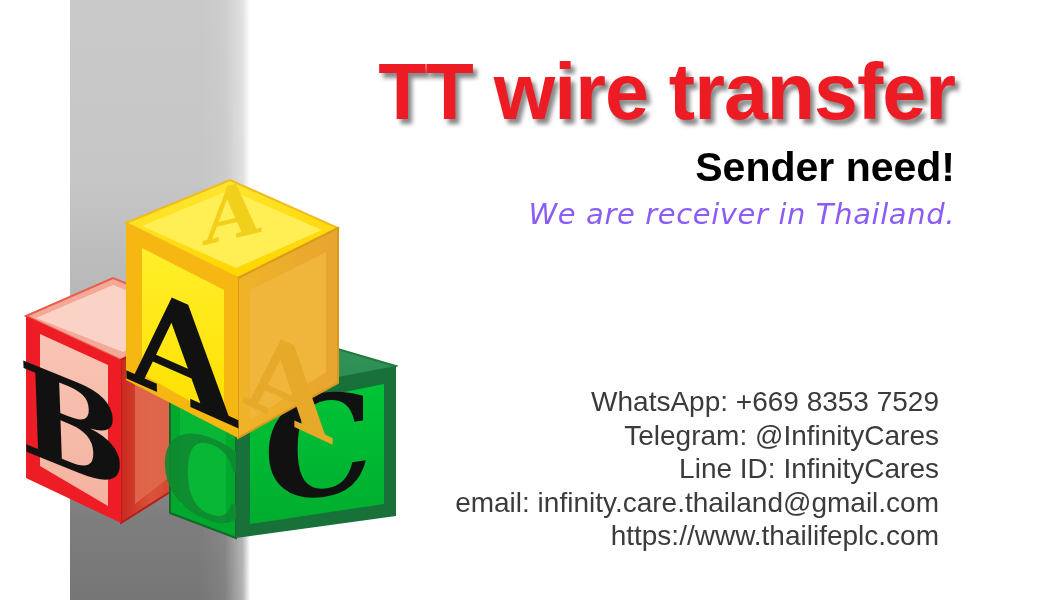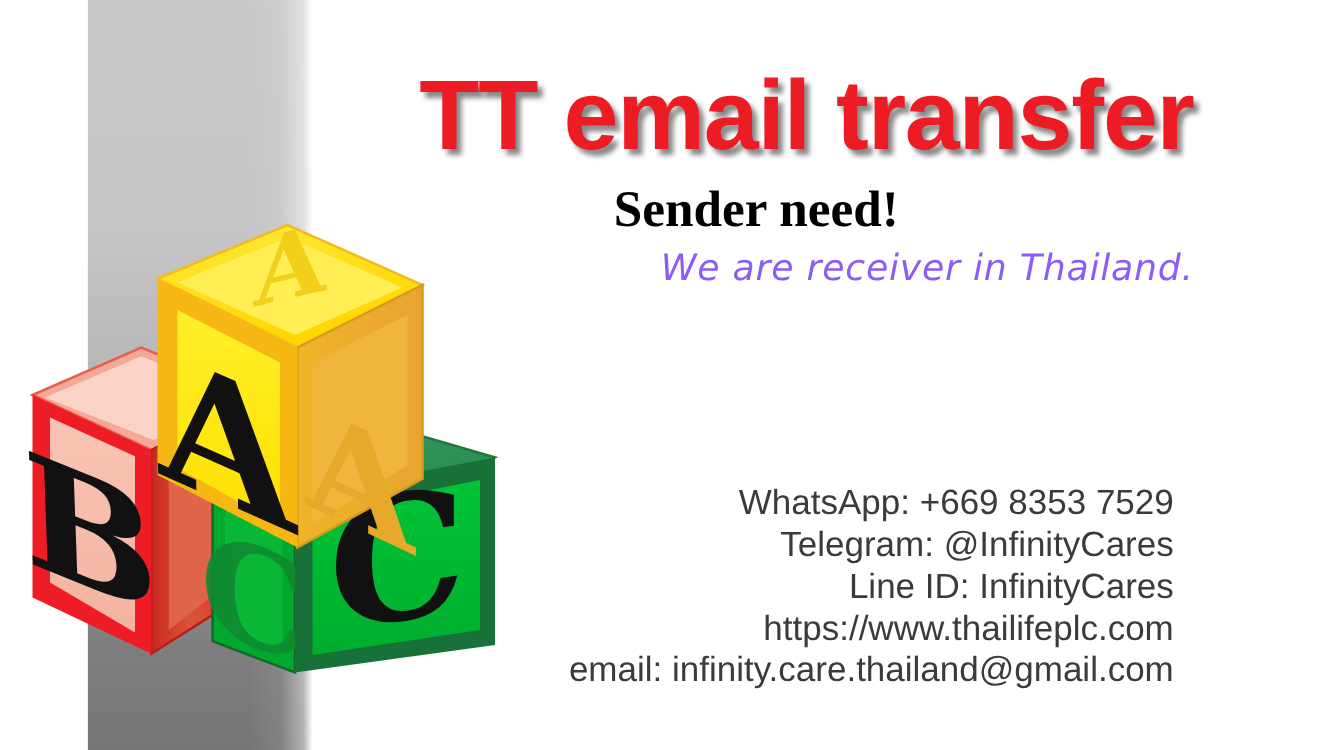--- a/index.html
+++ b/index.html
@@ -56,27 +56,26 @@
     font-size: 79px;
     line-height: 0.95;
     letter-spacing: -1px;
     color: #ed1c24;
     text-shadow: 4px 5px 4px rgba(90,90,90,0.72);
     white-space: nowrap;
   }
   .subhead {
     margin: 0;
     padding-top: 17px;
-    font-family: Liberation Serif, serif;
+    font-family: Liberation Sans, sans-serif;
     font-weight: bold;
     font-size: 41px;
     line-height: 1.05;
     color: #000000;
     white-space: nowrap;
-    text-align: center;
   }
   .tagline {
     margin: 0;
     padding-top: 9px;
     font-family: "DejaVu Sans", sans-serif;
     font-style: italic;
     font-weight: normal;
     font-size: 29px;
     line-height: 1.15;
     letter-spacing: 0.6px;
@@ -192,26 +191,26 @@
 
         <polygon points="108,55 220,110 220,270 108,212" fill="#f6b713"></polygon>
         <polygon points="124,80 206,122 206,252 124,206" fill="url(#gYface)"></polygon>
 
         <text x="164" y="215" font-family="DejaVu Serif, serif" font-size="140" font-weight="bold" fill="#111111" text-anchor="middle" transform="rotate(-1 164 215) skewY(25) translate(0,-56)">A</text>
       </g>
     </svg>
   </div>
 
   <div class="text-col">
-    <div class="headline">TT email transfer</div>
+    <div class="headline">TT wire transfer</div>
     <div class="subhead">Sender need!</div>
     <div class="tagline">We are receiver in Thailand.</div>
   </div>
 
   <div class="contact">
     <div class="line">WhatsApp: +669 8353 7529</div>
     <div class="line">Telegram: @InfinityCares</div>
     <div class="line">Line ID: InfinityCares</div>
+    <div class="line">email: infinity.care.thailand@gmail.com</div>
     <div class="line">https://www.thailifeplc.com</div>
-    <div class="line">email: infinity.care.thailand@gmail.com</div>
   </div>
 
 </div>
 
 </body></html>

